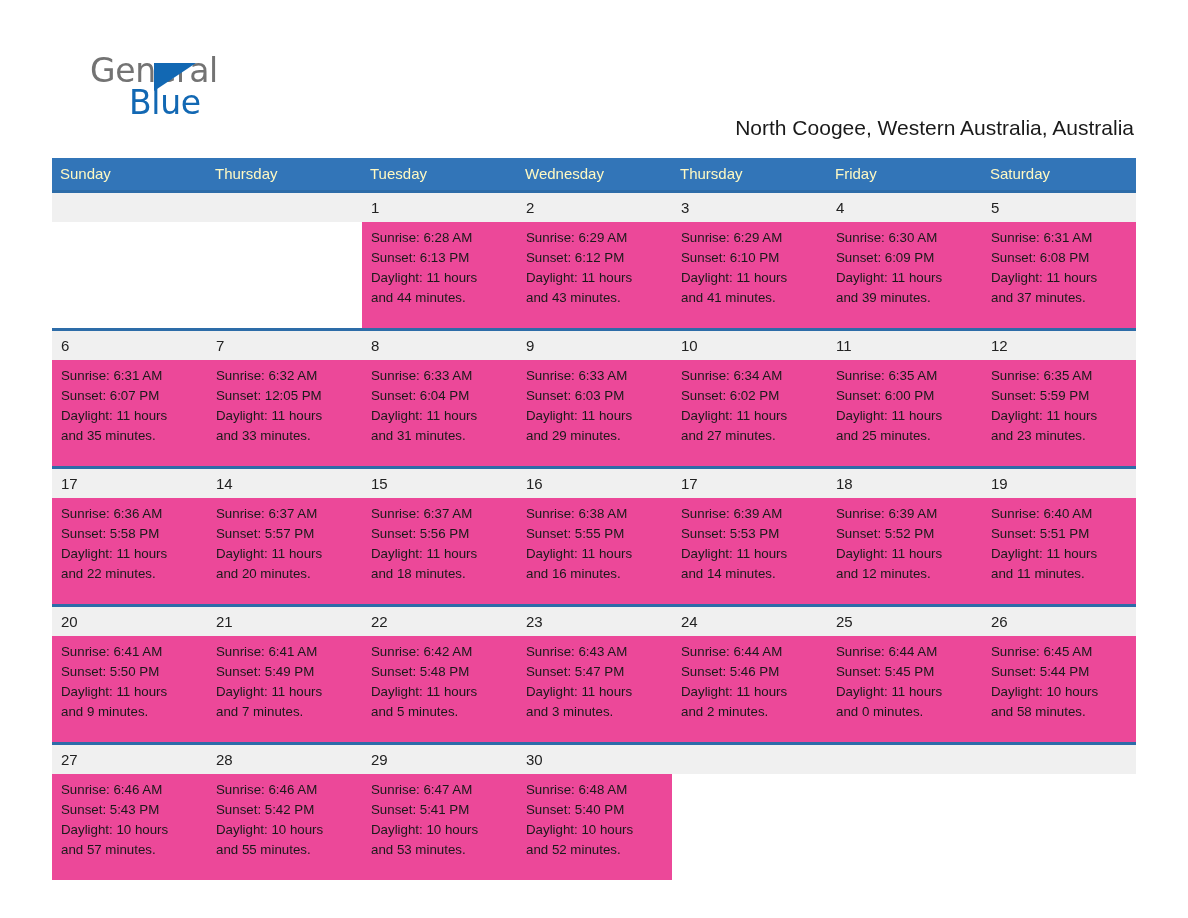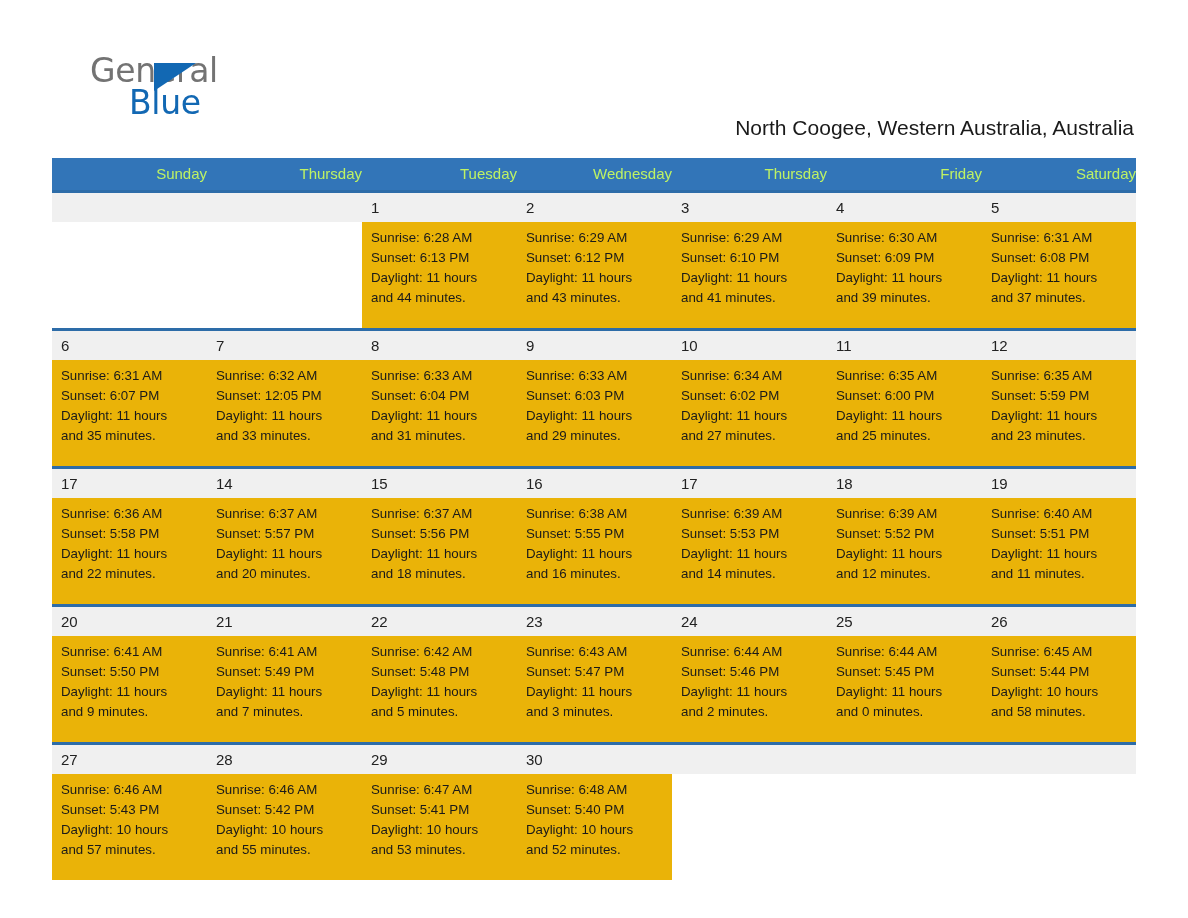--- a/index.html
+++ b/index.html
@@ -97,46 +97,46 @@
     top: 158px;
     width: 1084px;
   }
   .cal-table {
     width: 1084px;
     border-collapse: collapse;
     table-layout: fixed;
   }
   .cal-table th {
     background: #3275b8;
-    color: #bef264;
+    color: #fef9c3;
     font-size: 15px;
     font-weight: 400;
-    text-align: right;
-    padding: 7px 0 8px 20px;
+    text-align: left;
+    padding: 7px 0 8px 8px;
     height: 17px;
     vertical-align: middle;
   }
   .week-sep td {
     height: 3px;
     padding: 0;
     background: #2d6ca8;
     line-height: 3px;
     font-size: 0;
   }
   .daynum-row td {
     background: #f0f0f0;
     font-size: 15px;
     color: #222222;
     padding: 5px 0 5px 9px;
     height: 19px;
     vertical-align: top;
     line-height: 19px;
   }
   .info-row td {
-    background: #eab308;
+    background: #ec4899;
     font-size: 13.3px;
     color: #1a1a1a;
     padding: 6px 12px 14px 9px;
     vertical-align: top;
     line-height: 20px;
     height: 86px;
   }
   .info-row td.empty {
     background: #ffffff;
   }

